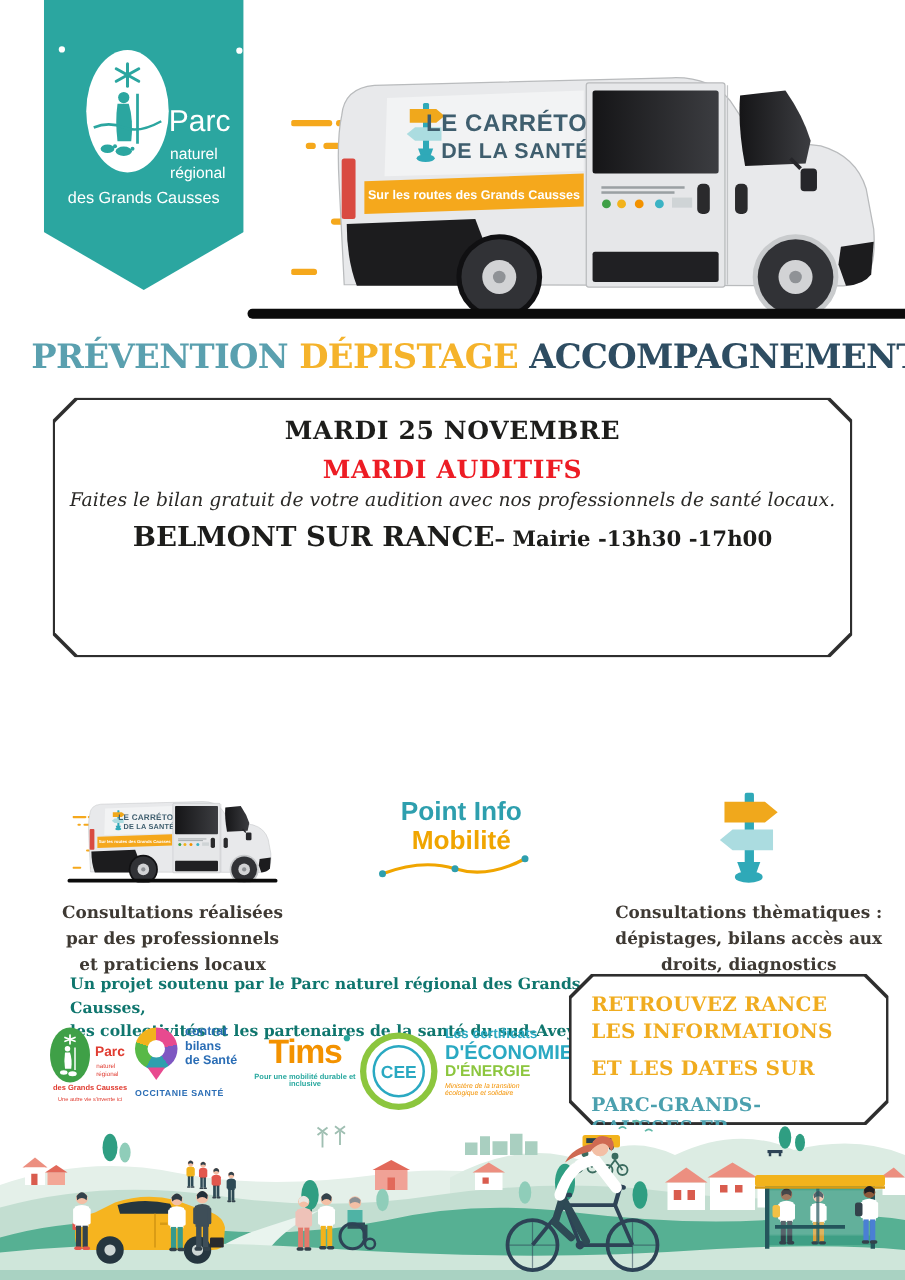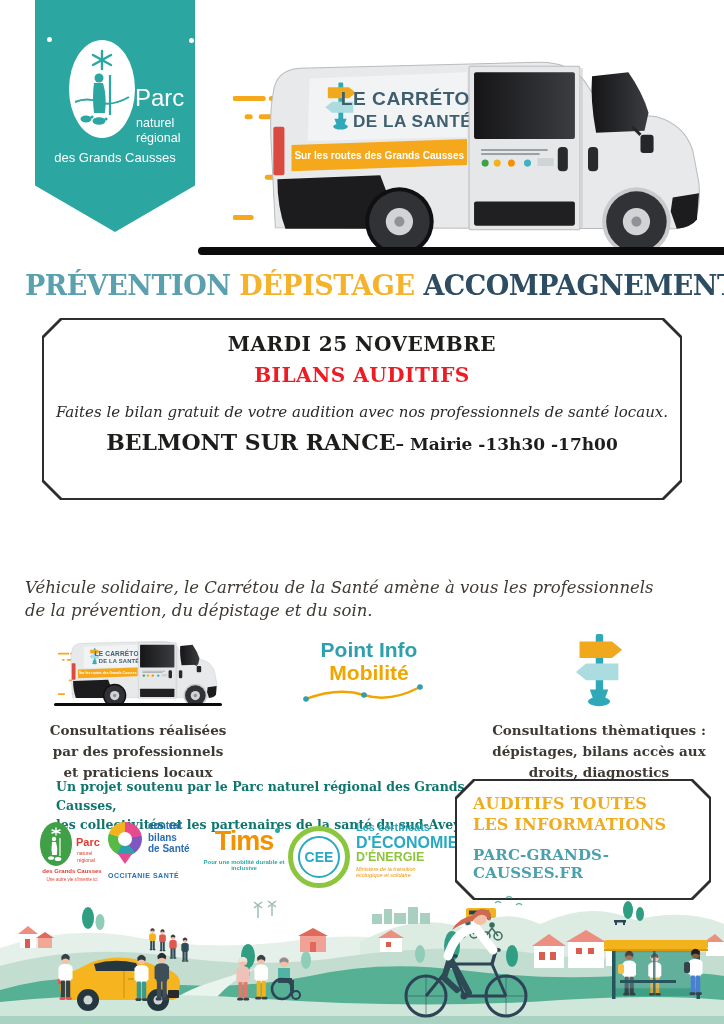--- a/index.html
+++ b/index.html
@@ -20,25 +20,25 @@
   .ground-bar{position:absolute;left:198px;top:247px;width:526px;height:8px;background:#0b0b0b;
               border-radius:5px 0 0 5px;}
   
   .headline{position:absolute;left:25px;top:270px;font-size:27px;font-weight:700;letter-spacing:-0.5px;white-space:nowrap;}
   .headline .w1{color:#5aa0af;} .headline .w2{color:#f5b32b;} .headline .w3{color:#2e4d62;}
   
   .cutbox{position:absolute;background:#2e2e2e;}
   .cutbox,.cutbox-in{clip-path:polygon(18px 0,calc(100% - 18px) 0,100% 18px,100% calc(100% - 18px),
                      calc(100% - 18px) 100%,18px 100%,0 calc(100% - 18px),0 18px);}
   .cutbox-in{position:absolute;inset:2px;background:#ffffff;}
-  .event-box{left:42px;top:318px;width:640px;height:182px;}
+  .event-box{left:42px;top:318px;width:640px;height:208px;}
   .event-content{position:absolute;inset:0;display:flex;flex-direction:column;align-items:center;padding-top:14px;}
   .ev-date{font-size:20px;font-weight:700;color:#1d1d1b;letter-spacing:.5px;}
   .ev-title{font-size:20px;font-weight:700;color:#ed1c24;margin-top:7px;letter-spacing:.5px;}
-  .ev-desc{font-size:15px;font-style:italic;color:#2b2a27;margin-top:16px;}
+  .ev-desc{font-size:15px;font-style:italic;color:#2b2a27;margin-top:4px;}
   .ev-book{font-size:16px;font-weight:700;color:#1d1d1b;margin-top:17px;}
   .ev-locrow{margin-top:8px;display:flex;align-items:baseline;}
   .ev-loc{font-size:22px;font-weight:700;color:#1d1d1b;}
   .ev-sched{font-size:17px;font-weight:700;color:#1d1d1b;}
   
   .about-title{position:absolute;left:25px;top:512px;font-size:23px;font-weight:700;line-height:1.38;}
   .about-title .dark{color:#4a443c;} .about-title .teal{color:#2fa69e;} .about-title .yellow{color:#f5b22b;}
   .about-desc{position:absolute;left:25px;top:576px;width:640px;font-size:16.5px;font-style:italic;
               color:#3e3933;line-height:1.4;white-space:pre-line;}
   
@@ -207,31 +207,29 @@
     <span> </span>
     <span class="w2">DÉPISTAGE</span>
     <span> </span>
     <span class="w3">ACCOMPAGNEMENT</span>
   </div>
 
   <div class="cutbox event-box">
     <div class="cutbox-in"></div>
     <div class="event-content">
       <div class="ev-date">MARDI 25 NOVEMBRE</div>
-      <div class="ev-title">BILANS AUDITIFS</div>
+      <div class="ev-title">MARDI AUDITIFS</div>
       <div class="ev-desc">Faites le bilan gratuit de votre audition avec nos professionnels de santé locaux.</div>
       <div class="ev-locrow">
         <span class="ev-loc">BELMONT SUR RANCE</span>
         <span class="ev-sched">– Mairie -13h30 -17h00</span>
       </div>
     </div>
   </div>
 
-  <div class="about-desc">Véhicule solidaire, le Carrétou de la Santé amène à vous les professionnels
-de la prévention, du dépistage et du soin.</div>
 
   <div class="feature f1">
     <div class="f-iconarea">
       <svg width="160" height="69" viewBox="0 0 466 200">
           <use href="#vanArt"></use>
         </svg>
       <div class="mini-ground"></div>
     </div>
     <div class="f-caption">Consultations réalisées
 par des professionnels
@@ -314,22 +312,23 @@
         <div class="cee-l3">D'ÉNERGIE</div>
         <div class="cee-sub">Ministère de la transition
 écologique et solidaire</div>
       </div>
     </div>
   </div>
 
   <div class="cutbox info-box">
     <div class="cutbox-in"></div>
     <div class="info-content">
-      <div class="info-line">AUDITIFS TOUTES</div>
+      <div class="info-line">RETROUVEZ RANCE</div>
       <div class="info-line">LES INFORMATIONS</div>
+      <div class="info-line gap">ET LES DATES SUR</div>
       <div class="info-site">PARC-GRANDS-CAUSSES.FR</div>
     </div>
   </div>
 
   <svg class="landscape" width="724" height="134" viewBox="0 0 724 134">
 
     <path d="M0,58 Q70,34 140,48 Q210,62 300,50 Q340,44 390,48 L390,134 L0,134 Z" fill="#e4f0e9"></path>
     <path d="M360,52 Q420,20 470,40 Q500,16 540,34 Q590,10 635,30 Q685,18 724,34 L724,134 L360,134 Z" fill="#dcece3"></path>
 
     <g stroke="#9fbfb2" stroke-width="1.5">

